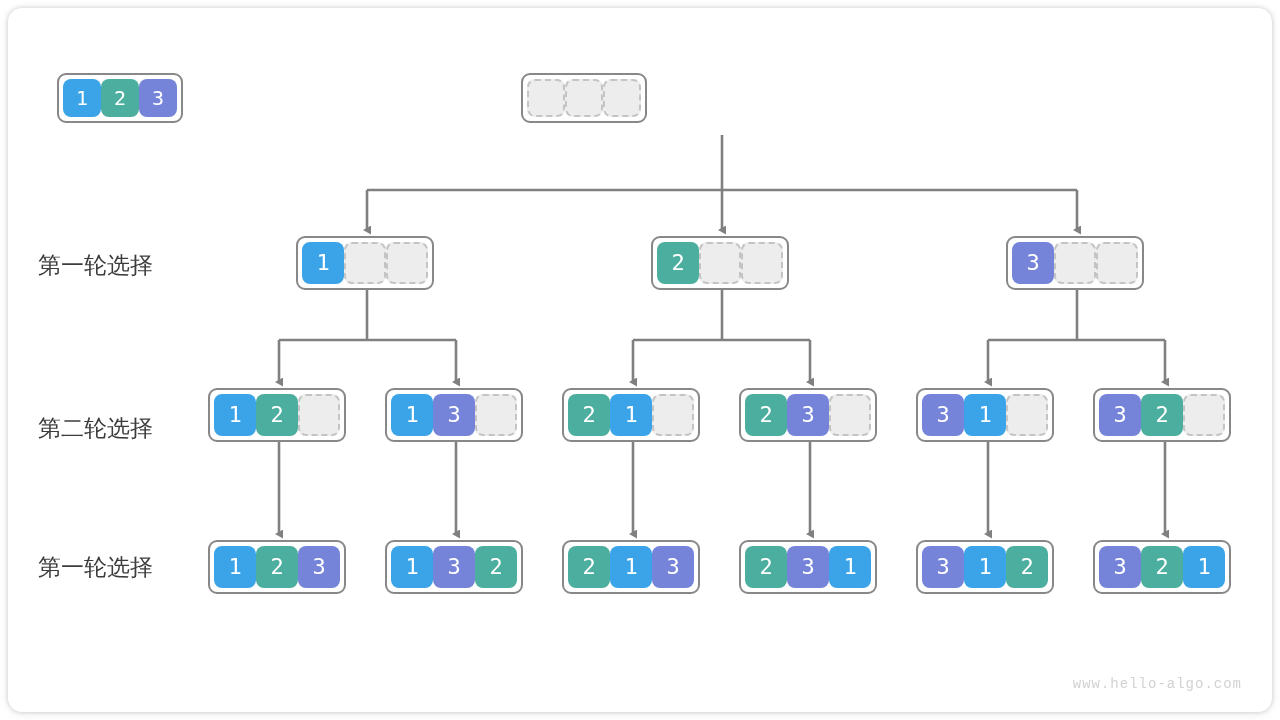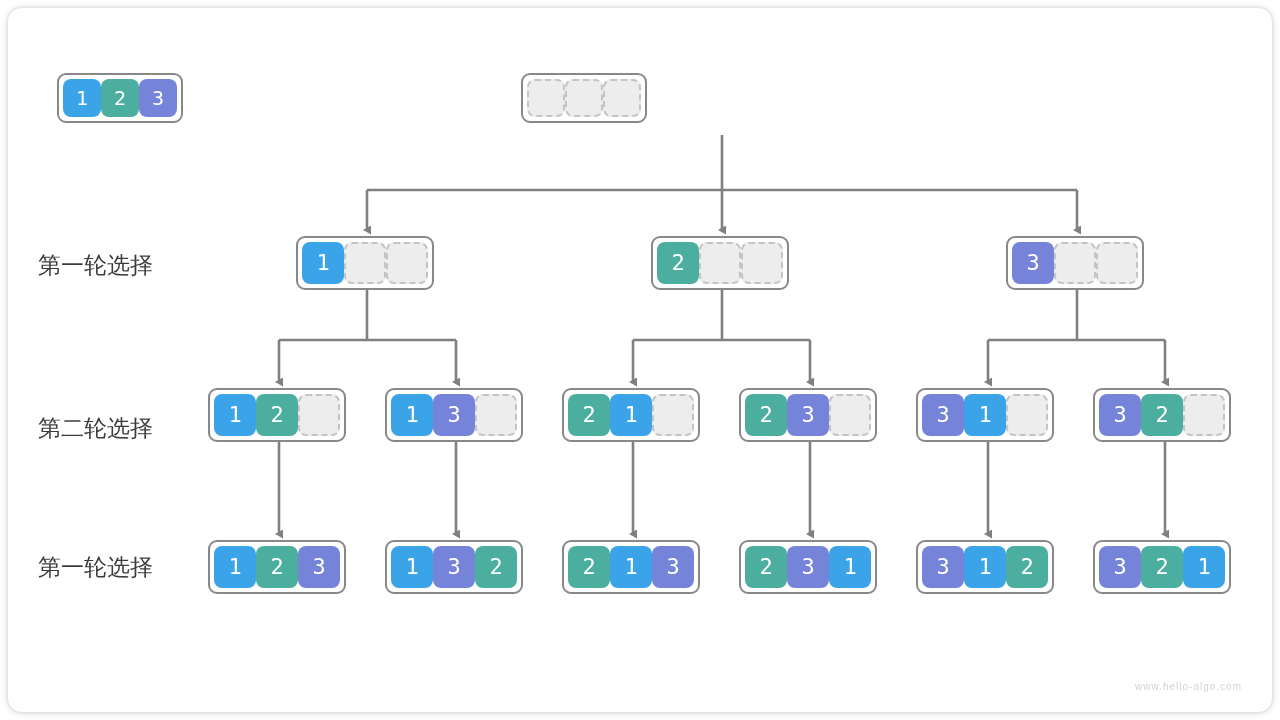--- a/index.html
+++ b/index.html
@@ -99,22 +99,22 @@
   .cell.v2 { background: #4cae9e; }
   .cell.v3 { background: #7584d9; }
 
   
   .node.small .cell { width: 38px; height: 38px; font-size: 20px; }
 
   #watermark {
     position: absolute;
     right: 38px;
     bottom: 28px;
-    font-family: Liberation Sans, sans-serif;
-    font-size: 10px;
+    font-family: Liberation Mono, monospace;
+    font-size: 14px;
     color: #d2d2d2;
     letter-spacing: 1px;
   }
 </style>
 </head>
 <body>
 
 <div id="canvas">
   <div id="card"></div>
 

